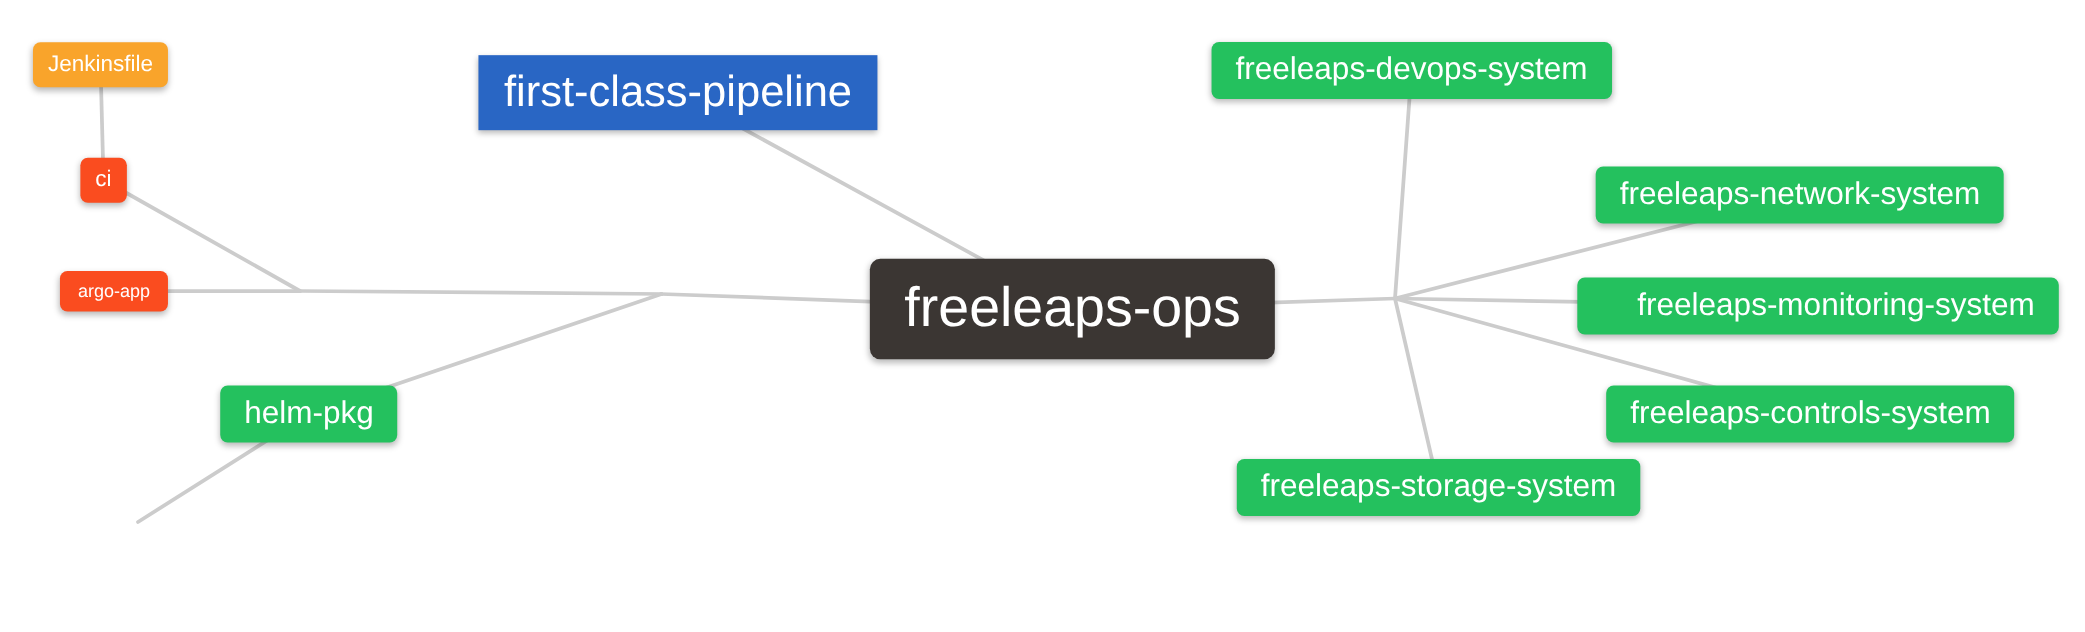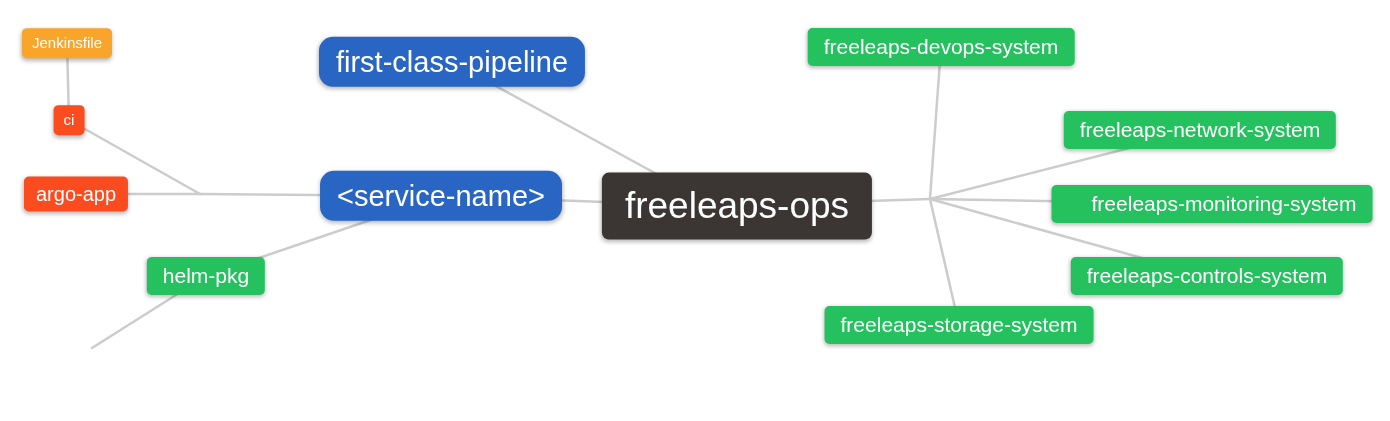--- a/index.html
+++ b/index.html
@@ -40,23 +40,23 @@
     cursor: pointer;
     box-sizing: border-box;
   }
   .c-dark   { background: var(--c-dark,   #3b3633); }
   .c-blue   { background: var(--c-blue,   #2966c4); }
   .c-green  { background: var(--c-green,  #24c15e); text-align: right; }
   .c-red    { background: var(--c-red,    #fa4c1f); text-align: right; }
   .c-orange { background: var(--c-orange, #f9a42b); }
 
   .sz-root { font-size: 37px; padding: 14px 23px; border-radius: 7px; }
-  .sz-l1   { font-size: 29px; padding: 10px 17px; border-radius: 14px; }
+  .sz-l1   { font-size: 29px; padding: 10px 17px; border-radius: 0; }
   .sz-l2   { font-size: 21px; padding: 8px 16px;  border-radius: 5px; }
-  .sz-l3   { font-size: 20px; padding: 7px 12px;  border-radius: 5px; }
+  .sz-l3   { font-size: 12px; padding: 7px 12px;  border-radius: 5px; }
   .sz-l4   { font-size: 15px; padding: 7px 10px;  border-radius: 5px; }
 </style>
 </head>
 <body>
 
 <div class="stage">
 
   <svg class="edge-layer" viewBox="0 0 1390 421">
     <line x1="67" y1="43" x2="69" y2="120"></line>
     <line x1="69" y1="120" x2="200" y2="194"></line>
@@ -67,24 +67,23 @@
     <line x1="452" y1="62" x2="715" y2="206"></line>
     <line x1="441" y1="196" x2="715" y2="206"></line>
     <line x1="715" y1="206" x2="930" y2="199"></line>
     <line x1="930" y1="199" x2="941" y2="47"></line>
     <line x1="930" y1="199" x2="1200" y2="130"></line>
     <line x1="930" y1="199" x2="1212" y2="204"></line>
     <line x1="930" y1="199" x2="1207" y2="276"></line>
     <line x1="930" y1="199" x2="959" y2="325"></line>
   </svg>
 
-  <div class="node c-dark sz-root" style="left:737px;  top:206px;">freeleaps-ops</div>
+  <div class="node c-dark sz-root" style="left:715px;  top:206px;">freeleaps-ops</div>
 
   <div class="node c-blue sz-l1" style="left:452px;  top:62px;">first-class-pipeline</div>
-  <div class="node c-blue sz-l1" style="left:441px;  top:196px;">&lt;service-name&gt;</div>
 
   <div class="node c-green sz-l2" style="left:206px;  top:276px;">helm-pkg</div>
 
   <div class="node c-red sz-l4" style="left:69px;   top:120px;">ci</div>
   <div class="node c-red sz-l3" style="left:76px;   top:194px;">argo-app</div>
   <div class="node c-orange sz-l4" style="left:67px;   top:43px;">Jenkinsfile</div>
 
   <div class="node c-green sz-l2" style="left:941px;  top:47px;">freeleaps-devops-system</div>
   <div class="node c-green sz-l2" style="left:1200px; top:130px;">freeleaps-network-system</div>
   <div class="node c-green sz-l2" style="left:1212px; top:204px;padding-left:40px;">freeleaps-monitoring-system</div>

